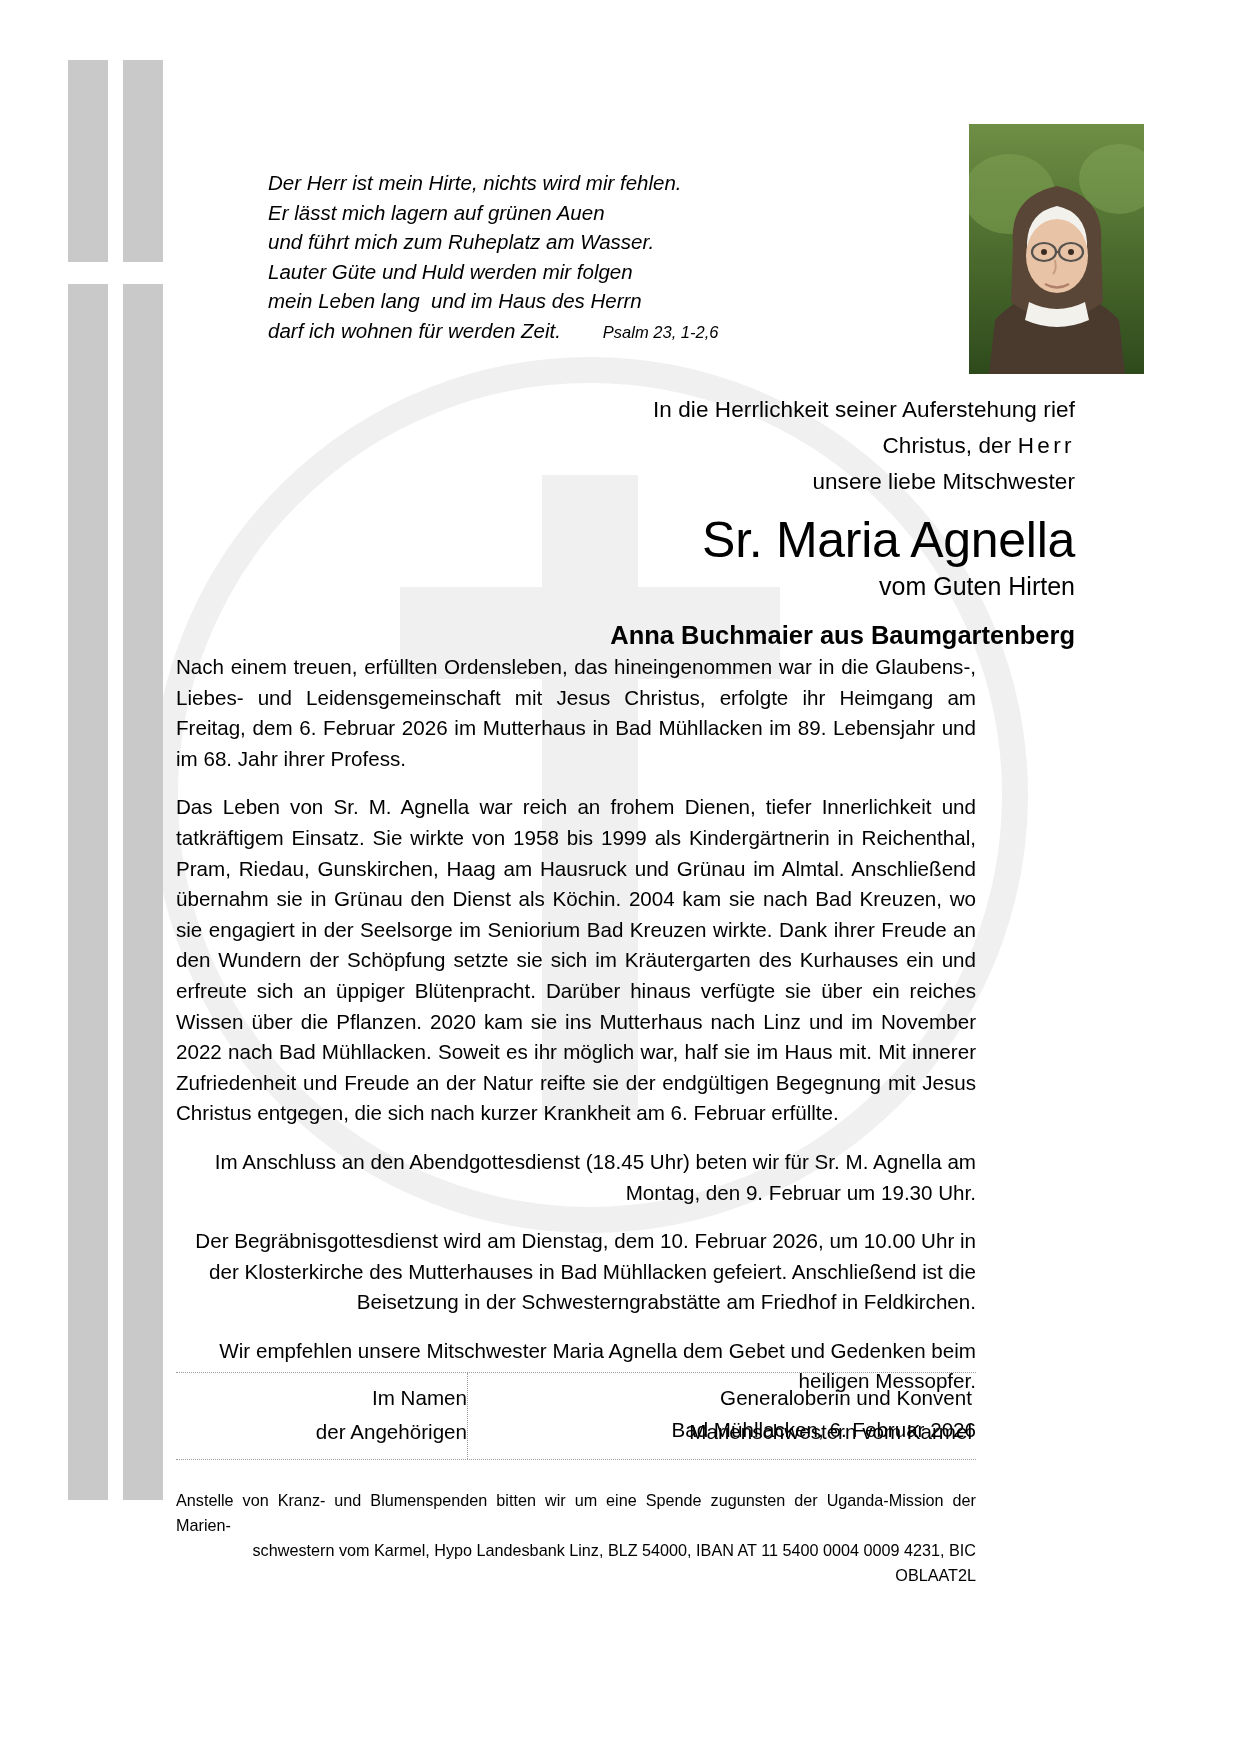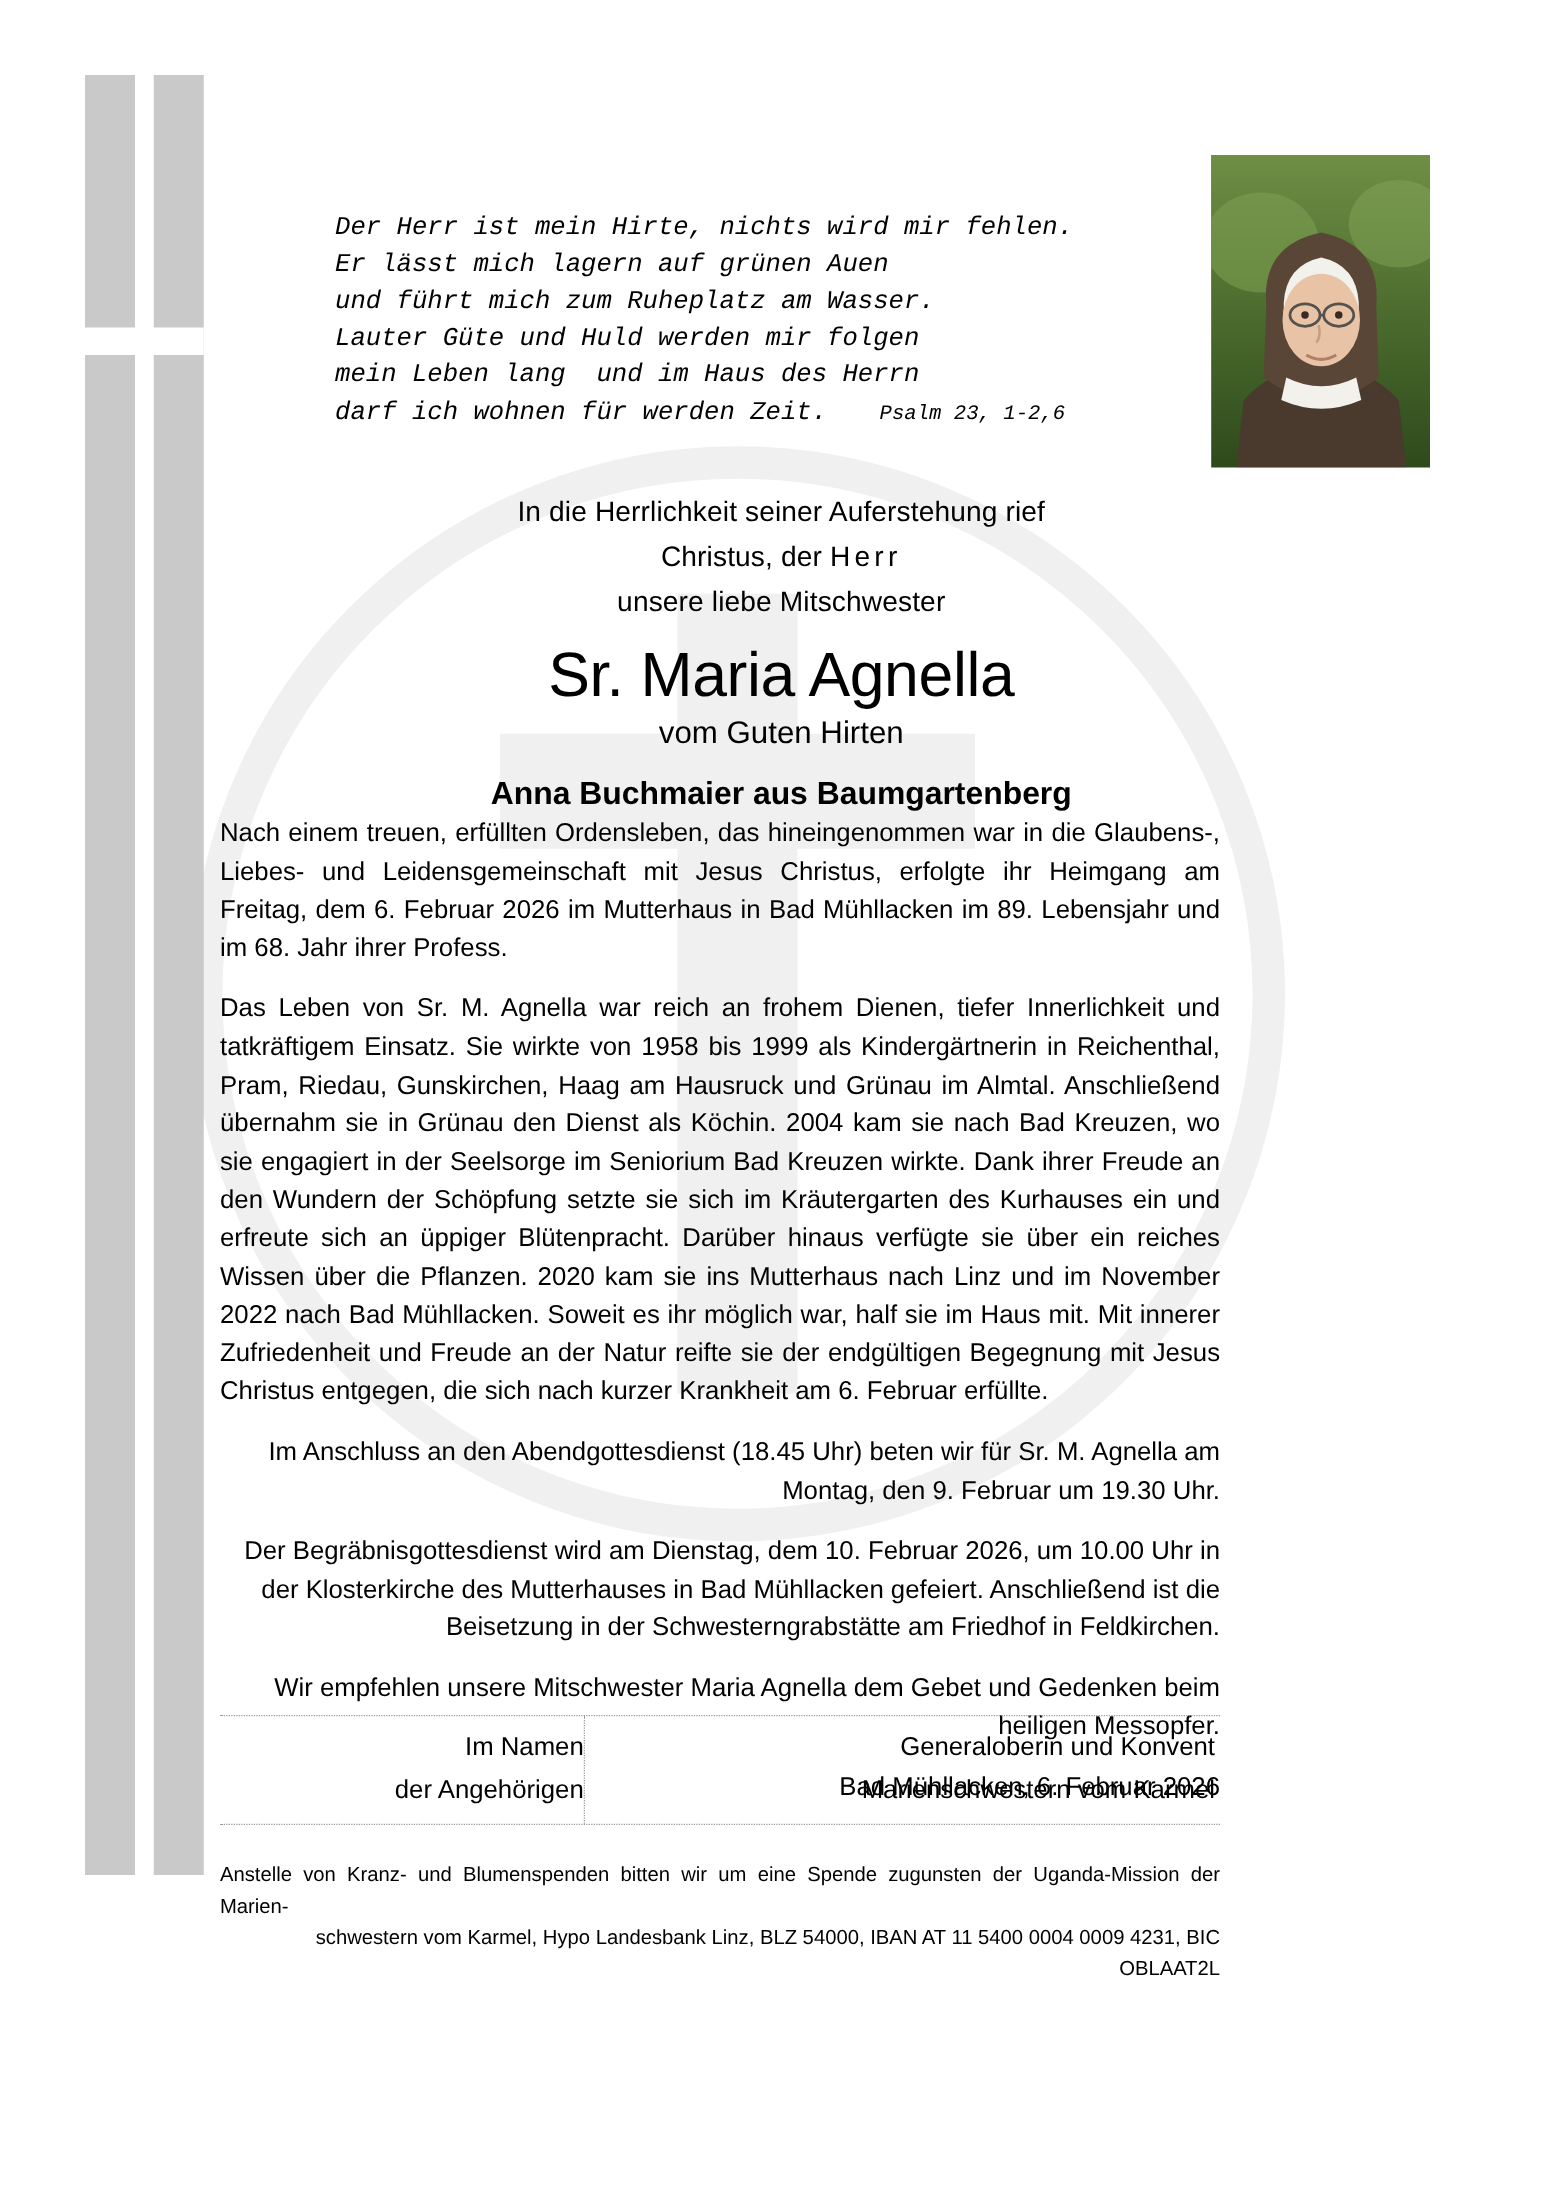--- a/index.html
+++ b/index.html
@@ -66,38 +66,38 @@
     overflow: hidden;
     background: #4a6b2e;
   }
   .portrait svg { display: block; }
 
   
   .psalm {
     position: absolute;
     left: 268px; top: 168px;
     width: 520px;
-    font-family: Liberation Mono, monospace;
+    font-family: Liberation Sans, sans-serif;
     font-style: italic;
     font-size: 20.5px;
     line-height: 29.5px;
     color: #000;
   }
   .psalm-line { white-space: pre; }
   .psalm-cite {
     font-size: 16.5px;
     padding-left: 42px;
   }
 
   
   .heading {
     position: absolute;
     left: 175px; top: 392px;
     width: 900px;
-    text-align: center;
+    text-align: right;
   }
   .lead-line {
     font-size: 22.5px;
     line-height: 36px;
     letter-spacing: 0.1px;
   }
   .lead-line .spaced { letter-spacing: 3.4px; }
   .name-main {
     font-size: 50px;
     line-height: 60px;

